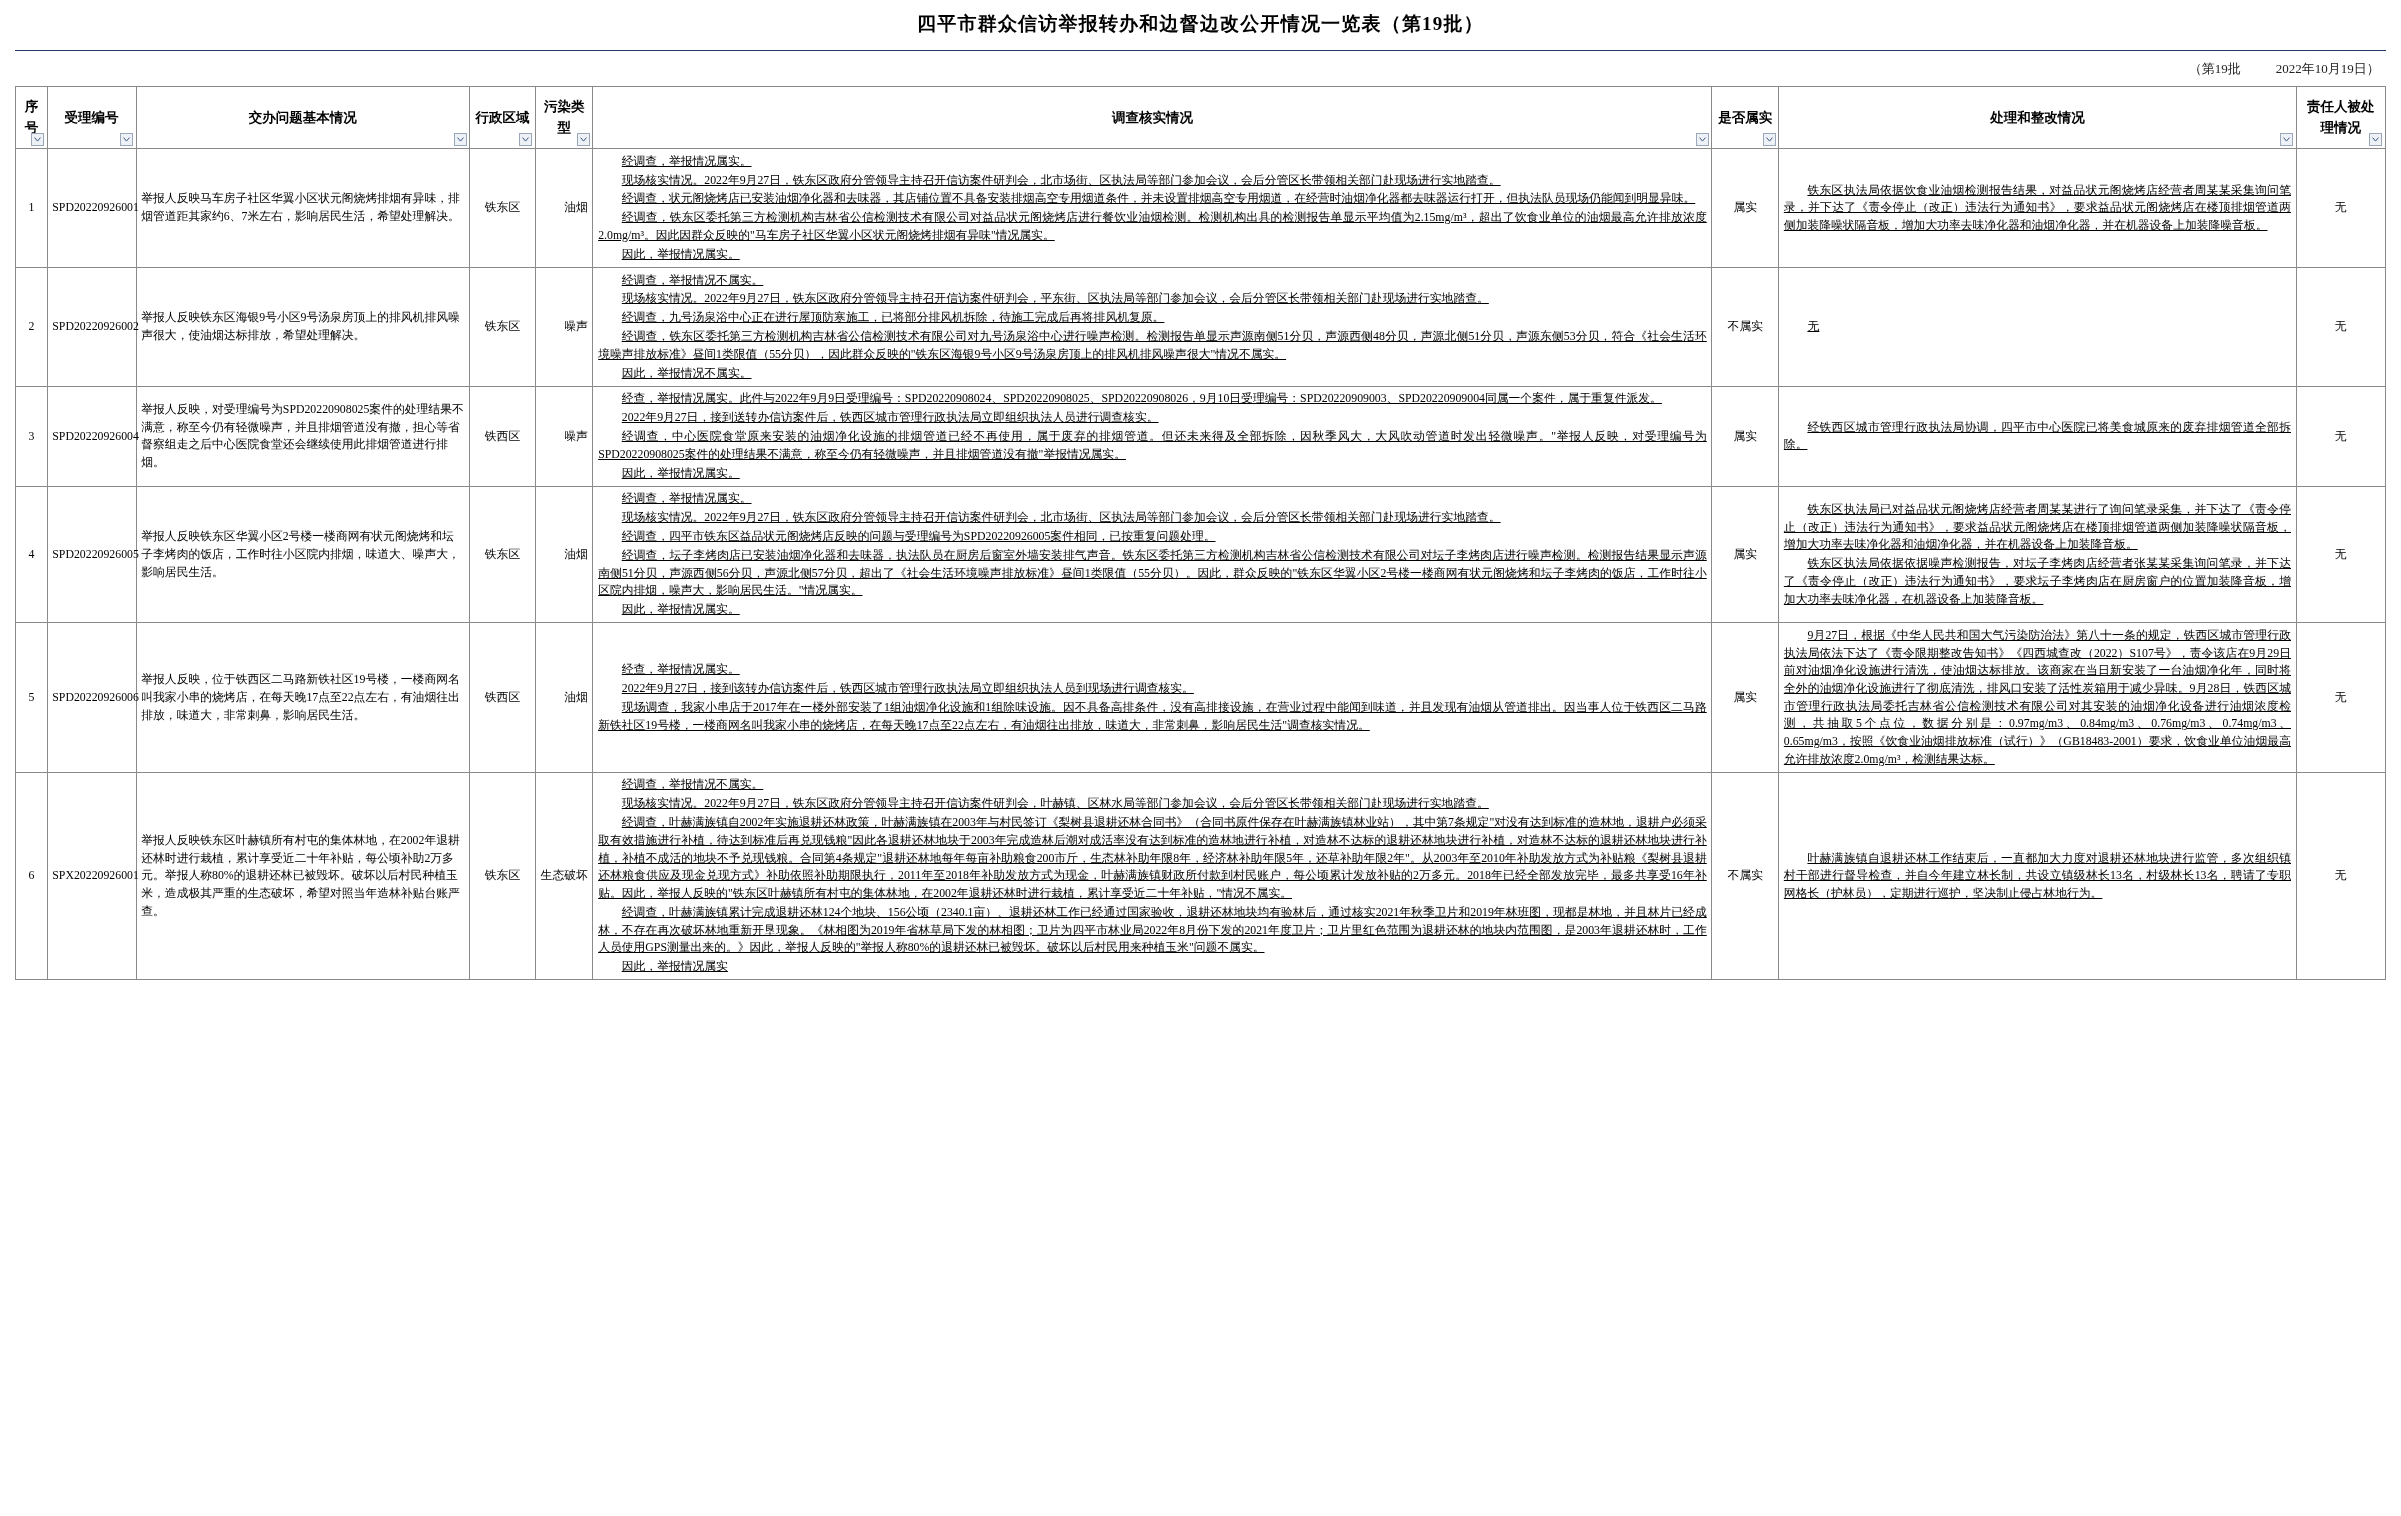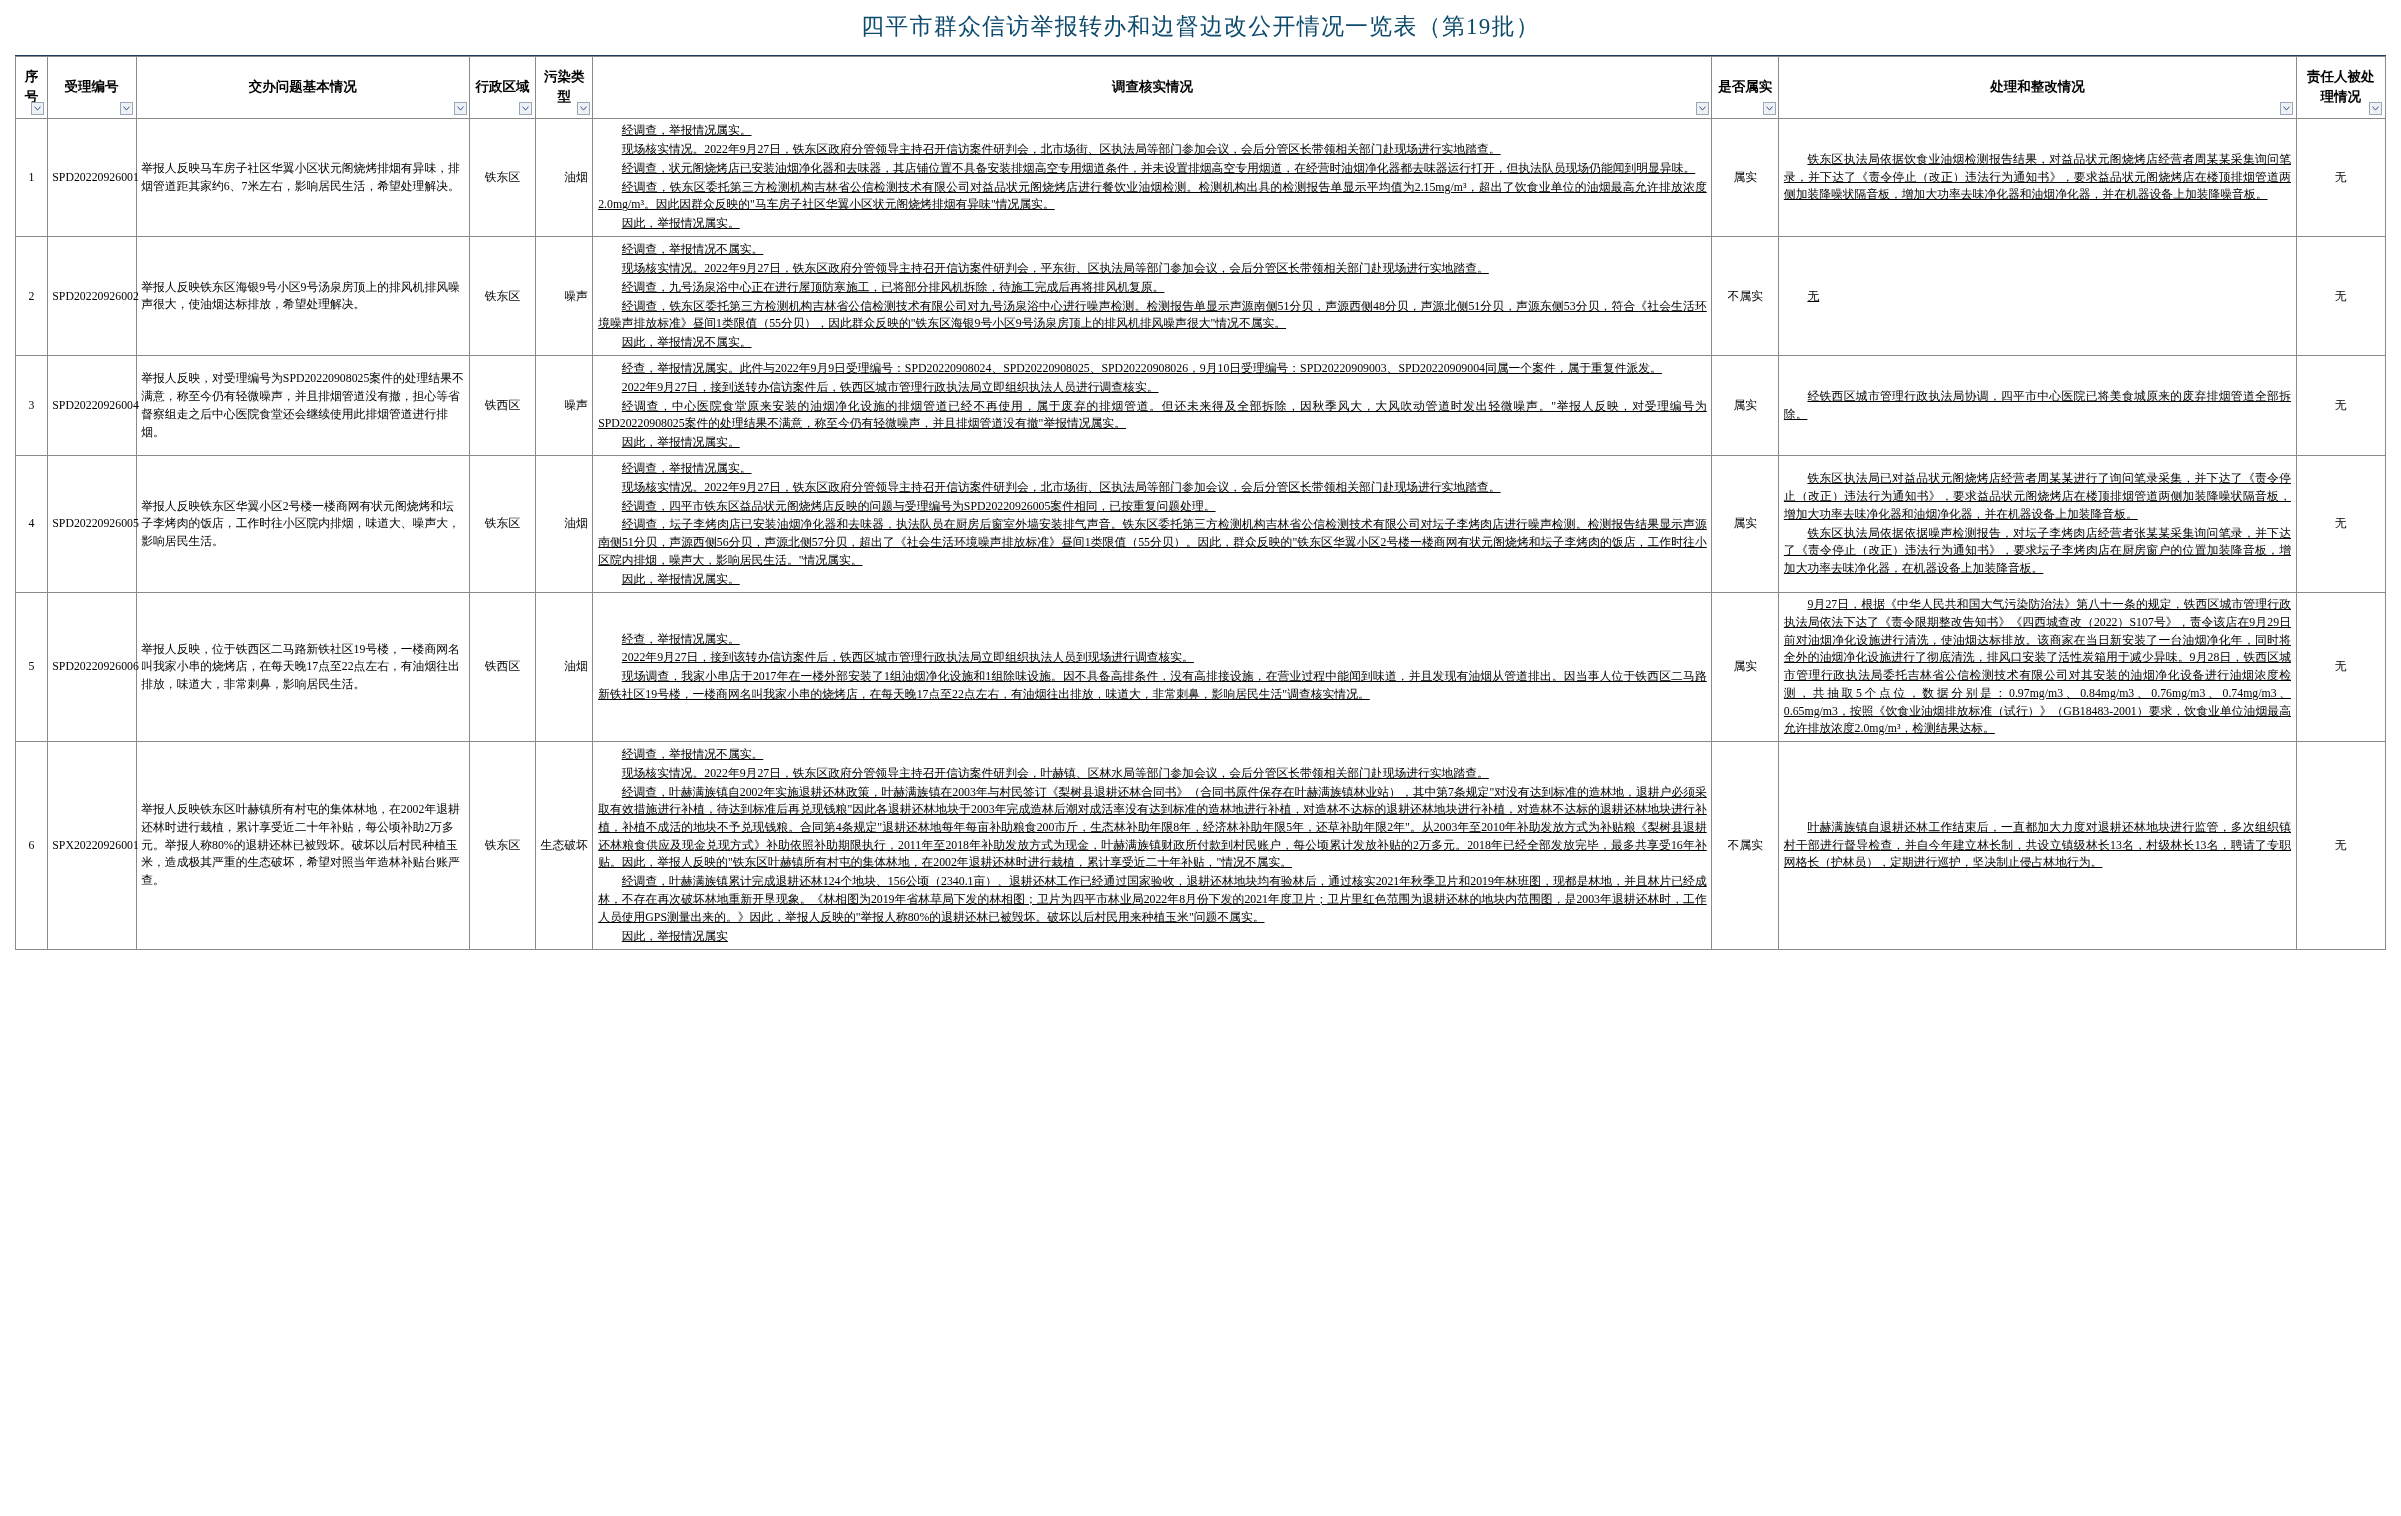--- a/index.html
+++ b/index.html
@@ -18,23 +18,23 @@
     padding: 0 15.3px 11.8px 15.3px;
     background: #fff;
   }
   .title-bar {
     border-bottom: 1.2px solid #1f3b64;
     padding: 10.6px 0 13px 0;
     text-align: center;
   }
   .doc-title {
     font-family: "Liberation Serif", "DejaVu Serif", serif;
-    font-size: 23px;
-    font-weight: normal;
-    color: #0c4a6e;
+    font-size: 19px;
+    font-weight: bold;
+    color: #000000;
     letter-spacing: 1.2px;
   }
   .subtitle-row {
     display: flex;
     justify-content: flex-end;
     align-items: center;
     padding: 9.4px 5.9px 8.2px 0;
     font-size: 13px;
     color: #222;
     gap: 35px;
@@ -98,20 +98,24 @@
 </style>
 </head>
 <body>
 
 <div class="page">
 
   <div class="title-bar">
     <div class="doc-title">四平市群众信访举报转办和边督边改公开情况一览表（第19批）</div>
   </div>
 
+  <div class="subtitle-row">
+    <span>（第19批</span>
+    <span>2022年10月19日）</span>
+  </div>
 
   <table class="main">
     <colgroup>
       <col class="w-idx">
       <col class="w-code">
       <col class="w-desc">
       <col class="w-area">
       <col class="w-type">
       <col class="w-inv">
       <col class="w-truth">

